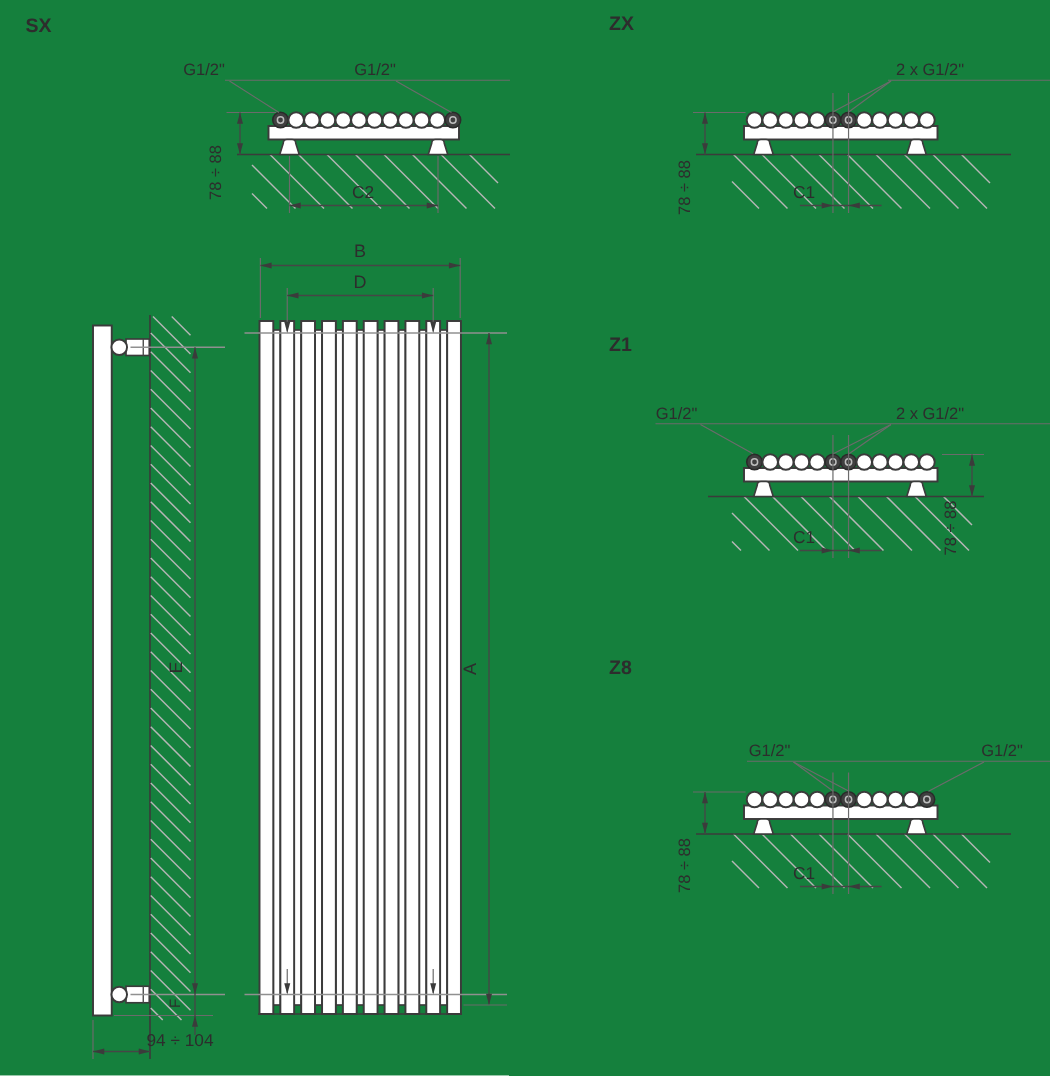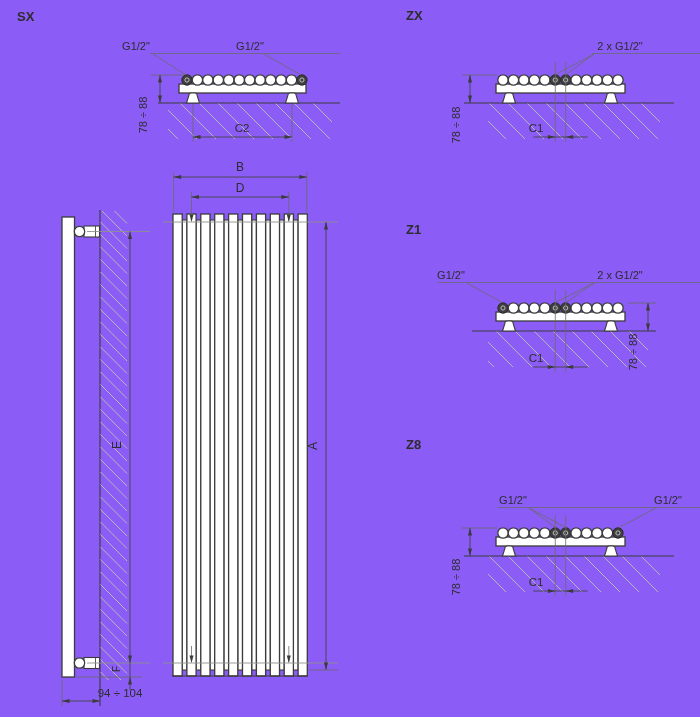--- a/index.html
+++ b/index.html
@@ -1,16 +1,16 @@
 <!DOCTYPE html>
 <html style="--line: #3b3b3b; --reference: #909090; --hatch: #b6b6b6; --text: #2d2d2d;"><head>
 <meta charset="utf-8">
 <style>
   html,body{margin:0;padding:0;background:#ffffff;}
-  .stage{position:relative;width:700px;height:717px;background:#8b5cf6;overflow:hidden;}
+  .stage{position:relative;width:700px;height:717px;background:#15803d;overflow:hidden;}
   svg{display:block;}
   text{font-family:"Liberation Sans","DejaVu Sans",sans-serif;fill:var(--text,#2d2d2d);font-size:11px;}
   .sec{font-weight:700;font-size:13px;}
   .big{font-size:12px;}
   .mid{font-size:11.5px;}
   .small{font-size:10px;}
   .ol{stroke:var(--line,#3b3b3b);fill:#fff;stroke-width:1.3;}
   .ol2{stroke:var(--line,#3b3b3b);fill:#fff;stroke-width:1.1;}
   .wl{stroke:var(--line,#3b3b3b);fill:none;stroke-width:1.1;}
   .dim{stroke:#464646;fill:none;stroke-width:0.9;}

